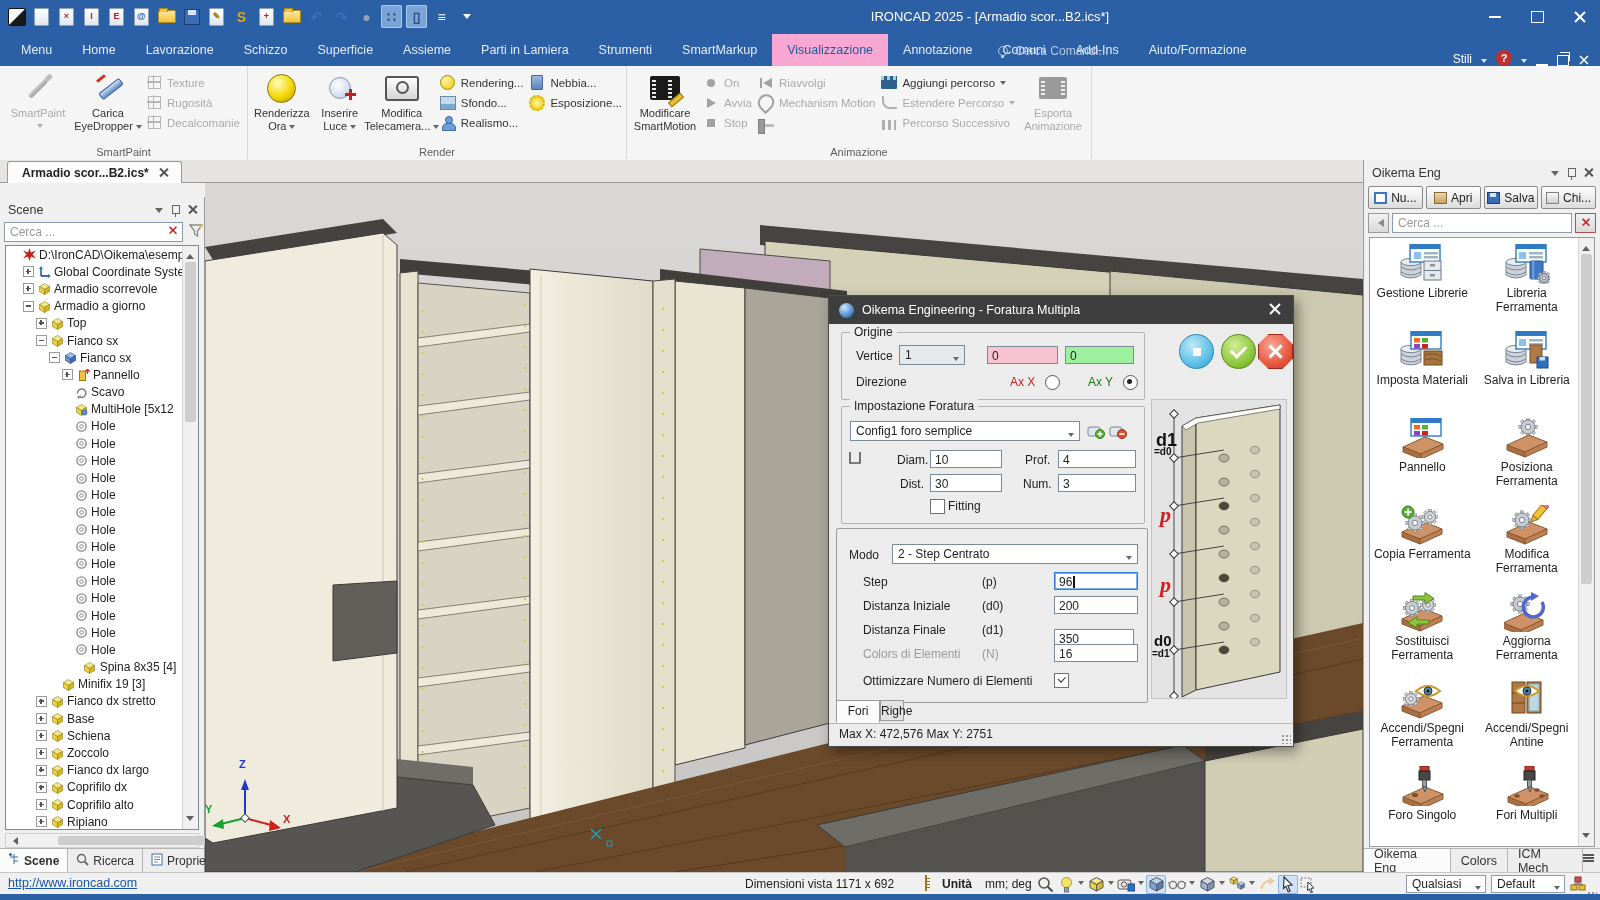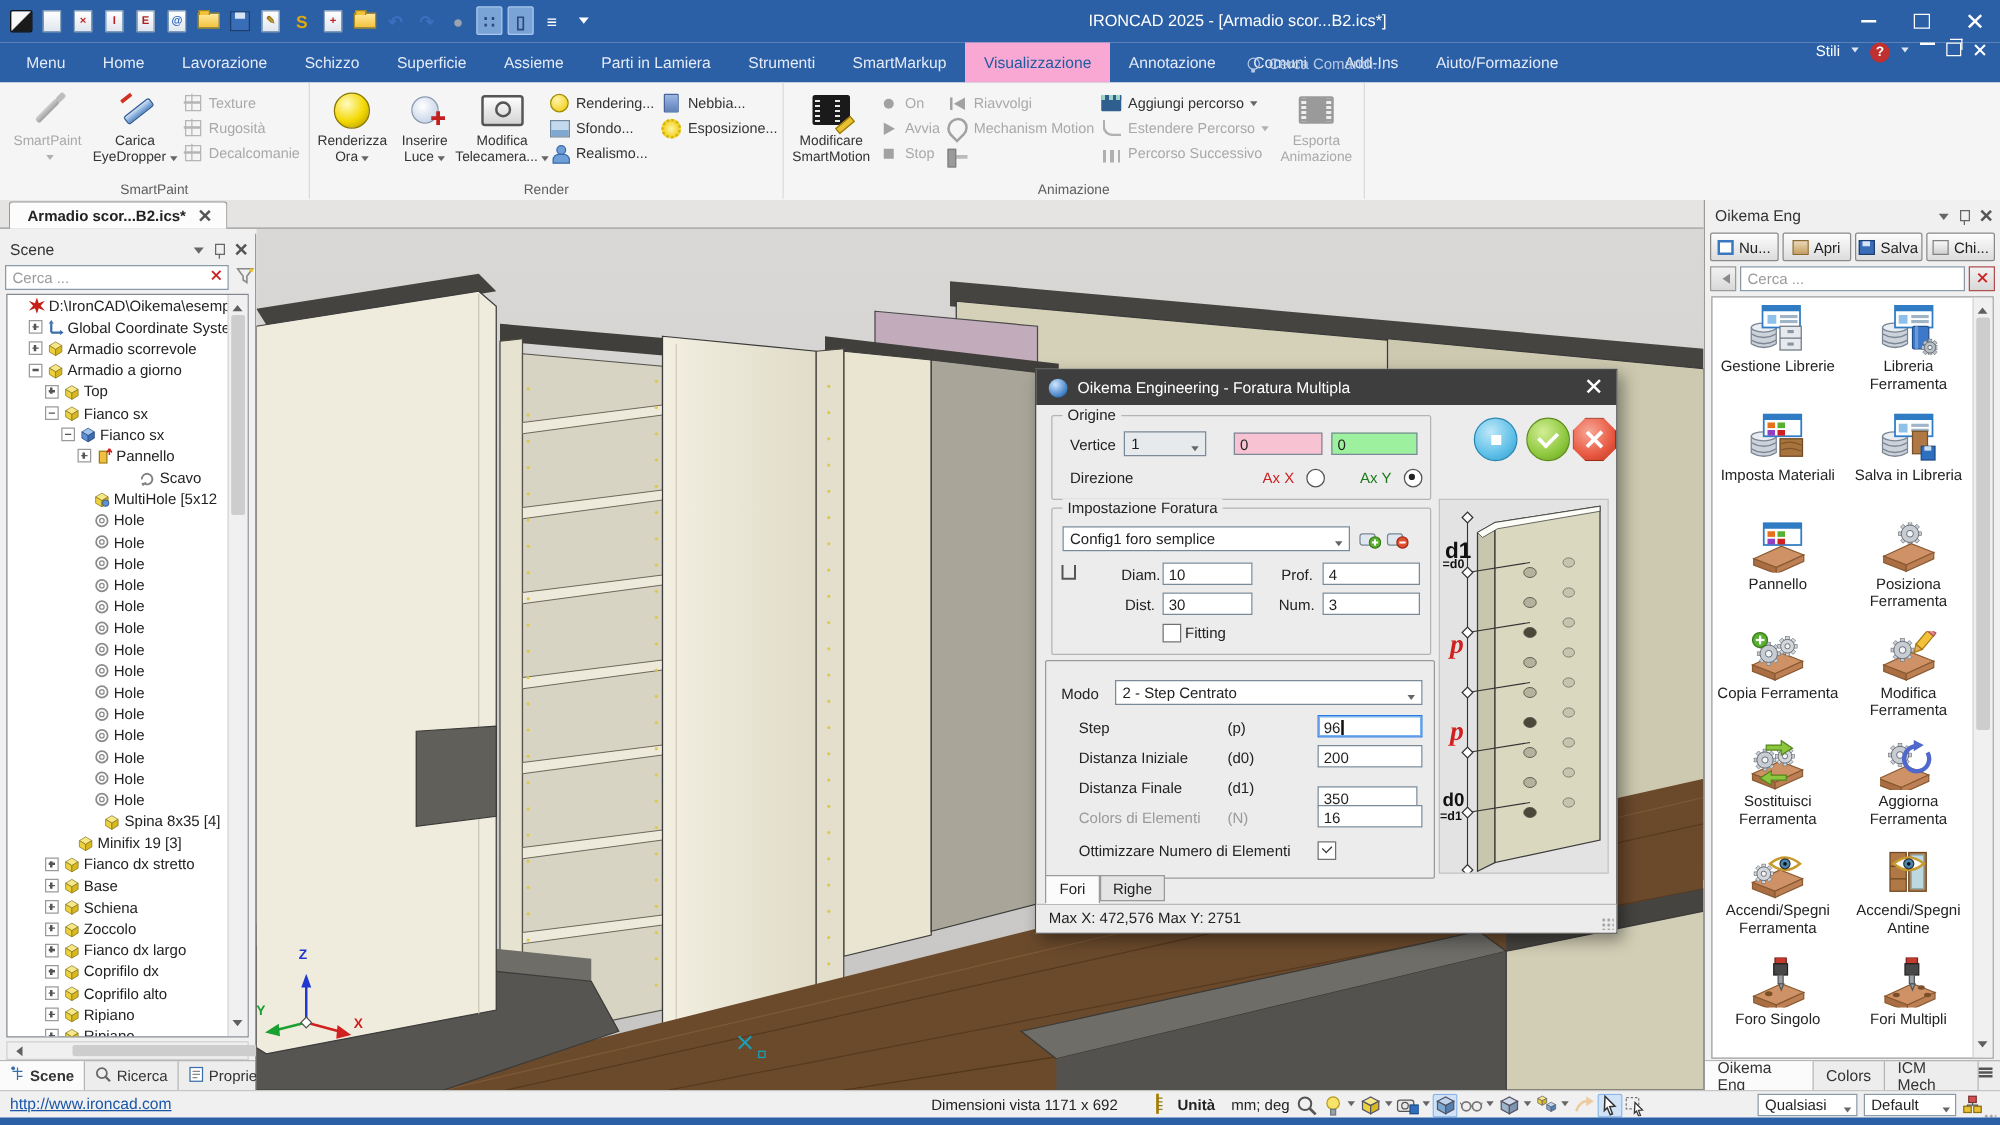--- a/index.html
+++ b/index.html
@@ -33,21 +33,21 @@
   .xico.red::before,.xico.red::after{background:#c22;height:12px;width:2.4px}
 
   
   .tabbar{position:absolute;left:0;top:34px;width:100%;height:32px;background:#2b5fa6}
   #ribbonTabs{position:absolute;left:6px;top:0;height:32px;display:flex}
   .rtab{padding:0 15px;line-height:32px;color:#e4ebf7;font-size:12.5px;white-space:nowrap;cursor:default}
   .rtab.active{background:#f9a8d4;color:#1e5c9e}
   .cmd-search{position:absolute;left:998px;top:7px;height:20px;display:flex;align-items:center;gap:7px;color:#b6c7e2;font-size:12px}
   .bulb{width:8px;height:8px;border:1.4px solid #b6c7e2;border-radius:50%;position:relative}
   .bulb::after{content:"";position:absolute;left:2px;top:8px;width:3px;height:3px;background:#b6c7e2}
-  .tab-right{position:absolute;right:10px;top:0;height:32px;display:flex;align-items:flex-start;gap:9px;color:#fff;font-size:12px}
+  .tab-right{position:absolute;right:10px;top:0;height:32px;display:flex;align-items:flex-end;gap:9px;color:#fff;font-size:12px}
   .tri-dn-s{width:0;height:0;border:3.5px solid transparent;border-top:4.5px solid #dbe6f4;margin-top:4px}
   .help-badge{width:16px;height:16px;border-radius:50%;background:#c03030;color:#fff;font-weight:bold;font-size:11px;display:flex;align-items:center;justify-content:center}
   .wrestore{width:10px;height:9px;border:1.3px solid #fff;position:relative;background:#2b5fa6}
   .wrestore::before{content:"";position:absolute;left:2px;top:-4px;width:9px;height:8px;border:1.3px solid #fff;border-bottom:none;border-left:none}
 
   
   .ribbon{position:absolute;left:0;top:66px;width:100%;height:94px;background:#f5f5f5;border-bottom:1px solid #c3c3c3}
   .rgroup{position:absolute;top:0;height:93px;border-right:1px solid #dadada;box-sizing:border-box}
   .rgroup .glabel{position:absolute;bottom:1px;left:0;width:100%;text-align:center;font-size:11px;color:#5e5e5e}
   .gflow{position:absolute;left:6px;top:3px;right:4px;display:flex;align-items:flex-start;gap:6px}
@@ -105,21 +105,21 @@
   .i-texmove{width:11px;height:11px;border:1.4px solid #b5b5b5;position:relative}
   .i-texmove::before{content:"";position:absolute;left:4px;top:-2px;width:1.6px;height:13px;background:#b5b5b5}
   .i-texmove::after{content:"";position:absolute;left:-2px;top:4px;width:13px;height:1.6px;background:#b5b5b5}
 
   
   .doctab-row{position:absolute;left:0;top:160px;width:1363px;height:23px;background:#e6e4e2;border-bottom:1px solid #9a9a9a;box-sizing:border-box}
   .doctab{position:absolute;left:7px;top:1px;height:21px;background:#fcfcfc;border:1px solid #9a9a9a;border-bottom:none;border-radius:3px 3px 0 0;
           display:flex;align-items:center;gap:10px;padding:0 10px 0 14px;font-weight:bold;font-size:12px}
 
   
-  .left-panel{position:absolute;left:0;top:187px;width:205px;bottom:28px;background:#f0f0f0;border-right:1px solid #9a9a9a;box-sizing:border-box}
+  .left-panel{position:absolute;left:0;top:197px;width:205px;bottom:28px;background:#f0f0f0;border-right:1px solid #9a9a9a;box-sizing:border-box}
   .pane-head{position:absolute;left:2px;top:3px;right:4px;height:20px;display:flex;align-items:center;font-size:12.5px;color:#333;padding-left:6px}
   .pane-head .sp{flex:1}
   .tri-dn-g{width:0;height:0;border:4px solid transparent;border-top:5px solid #666;margin-top:4px}
   .pin{width:9px;height:12px;position:relative;margin:0 8px}
   .pin::before{content:"";position:absolute;left:1px;top:1px;width:6px;height:7px;border:1.4px solid #666}
   .pin::after{content:"";position:absolute;left:3.8px;top:9px;width:1.6px;height:4px;background:#666}
   .searchrow{position:absolute;left:4px;top:25px;height:20px;display:flex;align-items:center}
   .searchbox{width:172px;height:18px;background:#fff;border:1px solid #8a9aa8;display:flex;align-items:center;padding-left:5px;color:#9a9a9a;position:relative}
   .searchbox .redx{position:absolute;right:1px;top:1px;width:16px;height:14px;display:flex;align-items:center;justify-content:center}
   .filter-ic{margin-left:6px}
@@ -638,21 +638,21 @@
           <div class="trow" style="padding-left: 56px;">
             <span class="exp plus"></span>
             <span class="ticon">
               <svg width="13" height="13">
                 <rect x="2.5" y="3" width="6" height="9.5" fill="#f0c040" stroke="#9a7a10"></rect>
                 <path d="M10.5,6 V1 M10.5,1 l-2,3 M10.5,1 l2,3" stroke="#d02020" stroke-width="1.2" fill="none"></path>
               </svg>
             </span>
             <span>Pannello</span>
           </div>
-          <div class="trow" style="padding-left: 56px; justify-content: center;">
+          <div class="trow" style="padding-left: 56px;">
             <span class="noexp"></span>
             <span class="ticon">
               <svg width="13" height="13">
                 <path d="M2.5,7.5 a4.2,4.2 0 1 1 1.8,3.2" fill="none" stroke="#828282" stroke-width="1.5"></path>
                 <polygon points="2,10.5 6.5,9.5 3.5,13" fill="#828282"></polygon>
               </svg>
             </span>
             <span>Scavo</span>
           </div>
           <div class="trow" style="padding-left: 56px;">
@@ -1195,21 +1195,21 @@
       <span class="lbl" style="left:145px;top:94px">(d1)</span>
       <div class="fld" style="left:217px;top:100px;width:80px"><span>350</span></div>
       <span class="lbl" style="left:26px;top:118px;color:#9a9a9a">Colors di Elementi</span>
       <span class="lbl" style="left:145px;top:118px;color:#9a9a9a">(N)</span>
       <div class="fld" style="left:217px;top:115px;width:84px"><span>16</span></div>
       <span class="lbl" style="left:26px;top:145px">Ottimizzare Numero di Elementi</span>
       <span class="cbx checked" style="left:217px;top:144px"></span>
     </div>
 
     <div class="dtab active" style="left:7px;top:404px;width:44px">Fori</div>
-    <div class="dtab" style="left:51px;top:404px;width:52px">Righe</div>
+    <div class="dtab" style="left:51px;top:404px;width:24px">Righe</div>
 
     <div class="diagram">
       <svg width="134" height="298" viewBox="0 0 134 298">
         <polygon points="30,26 44,18 44,290 30,297" fill="#c9c6ae" stroke="#3a3a3a"></polygon>
         <polygon points="44,18 128,5 128,272 44,290" fill="#dbd8c0" stroke="#3a3a3a"></polygon>
         <polygon points="30,26 44,18 128,5 128,9 46,23 34,30" fill="#fdfdf8" stroke="#3a3a3a" stroke-width="0.6"></polygon>
         <g id="dgHoles">
             <ellipse cx="72" cy="58" rx="5" ry="4" fill="#b4b19c" stroke="#55524a" stroke-width="0.7"></ellipse>
             <ellipse cx="103" cy="50" rx="4.6" ry="3.7" fill="#c6c3ae" stroke="#6b685c" stroke-width="0.6"></ellipse>
             <ellipse cx="72" cy="82" rx="5" ry="4" fill="#b4b19c" stroke="#55524a" stroke-width="0.7"></ellipse>

